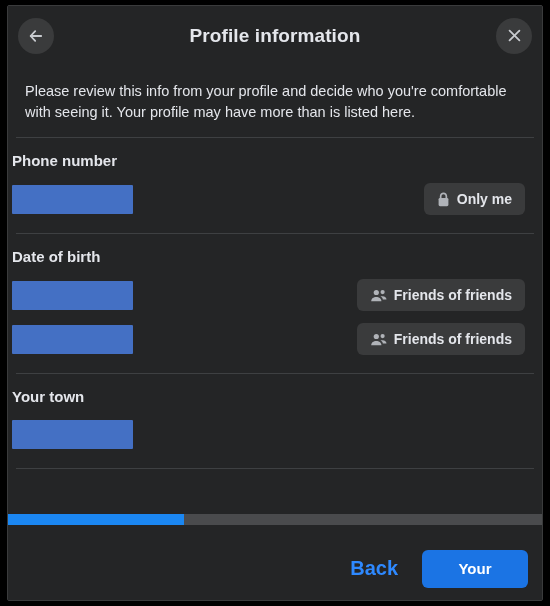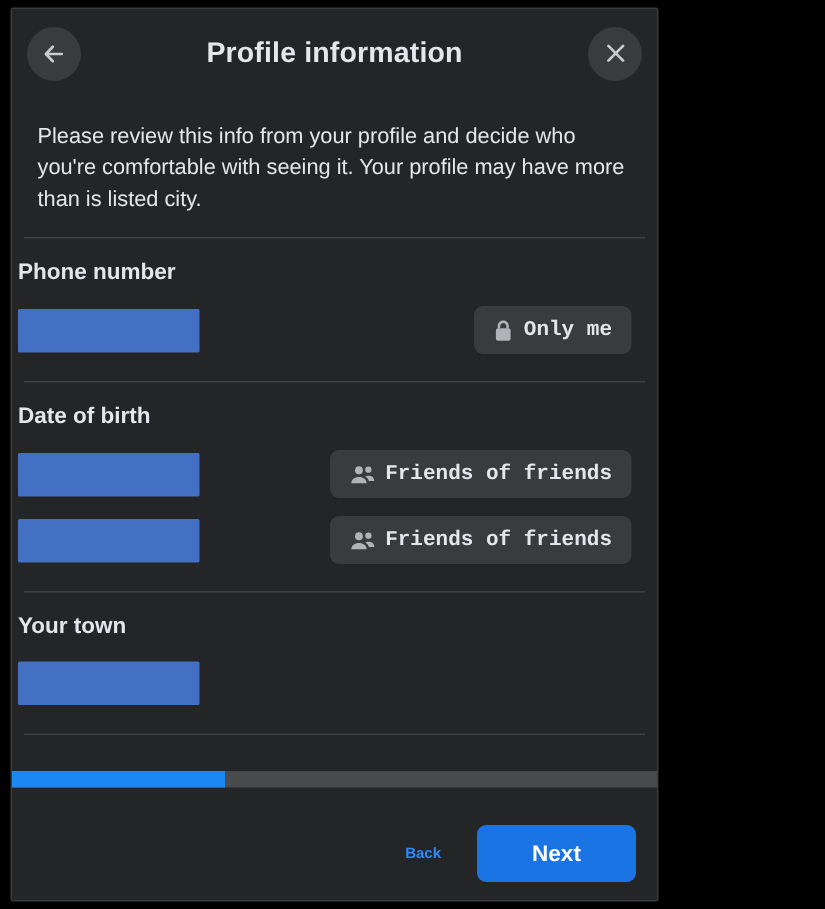--- a/index.html
+++ b/index.html
@@ -12,21 +12,21 @@
     height: 606px;
     overflow: hidden;
     font-family: "Liberation Sans", sans-serif;
     -webkit-font-smoothing: antialiased;
   }
 
   .dialog {
     position: absolute;
     left: 7px;
     top: 5px;
-    width: 432px;
+    width: 536px;
     height: 596px;
     background: #242526;
     border: 1px solid #3a3b3c;
     border-radius: 2px;
     box-sizing: border-box;
     overflow: hidden;
   }
 
   
   .header {
@@ -118,21 +118,21 @@
   .aud-btn {
     display: inline-flex;
     align-items: center;
     gap: 7px;
     background: #3a3b3c;
     color: #e4e6eb;
     border: none;
     border-radius: 6px;
     font-size: 14px;
     font-weight: bold;
-    font-family: Liberation Mono, monospace;
+    font-family: Liberation Sans, sans-serif;
     padding: 8px 13px;
     cursor: pointer;
     white-space: nowrap;
   }
   .aud-btn svg { display: block; flex: none; }
 
   
   .footer {
     position: absolute;
     left: 0;
@@ -156,21 +156,21 @@
   .footer-actions {
     position: absolute;
     right: 14px;
     bottom: 12px;
     display: flex;
     align-items: center;
     gap: 14px;
   }
   .back-link {
     color: #2e89ff;
-    font-size: 10px;
+    font-size: 20px;
     font-weight: bold;
     background: none;
     border: none;
     font-family: "Liberation Sans", sans-serif;
     padding: 8px 10px;
     cursor: pointer;
   }
   .next-btn {
     background: #1b74e4;
     color: #ffffff;
@@ -208,21 +208,21 @@
             <path d="M13.4 3.6l-9.8 9.8"></path>
         </svg>
       </span>
     </button>
   </div>
 
   <div class="hr"></div>
 
   <div class="body">
 
-    <div class="intro">Please review this info from your profile and decide who you're comfortable with seeing it. Your profile may have more than is listed city.</div>
+    <div class="intro">Please review this info from your profile and decide who you're comfortable with seeing it. Your profile may have more than is listed here.</div>
     <div class="hr"></div>
 
     <div class="section">
       <div class="section-title">Phone number</div>
       <div class="row">
         <div class="redact w1"></div>
         <button class="aud-btn">
           <span>
             <svg width="13" height="15" viewBox="0 0 13 15" fill="#b0b3b8">
               <path d="M6.5 0.6C4.4 0.6 2.8 2.2 2.8 4.3v1.6h1.7V4.3c0-1.1 0.9-2 2-2s2 0.9 2 2v1.6h1.7V4.3C10.2 2.2 8.6 0.6 6.5 0.6z"></path>
@@ -278,17 +278,17 @@
 
 
   </div>
 
   <div class="footer">
     <div class="progress-track">
       <div class="progress-fill" id="progress-fill" style="width: 33%;"></div>
     </div>
     <div class="footer-actions">
       <button class="back-link">Back</button>
-      <button class="next-btn">Next</button>
+      <button class="next-btn">Your</button>
     </div>
   </div>
 
 </div>
 
 </body></html>

